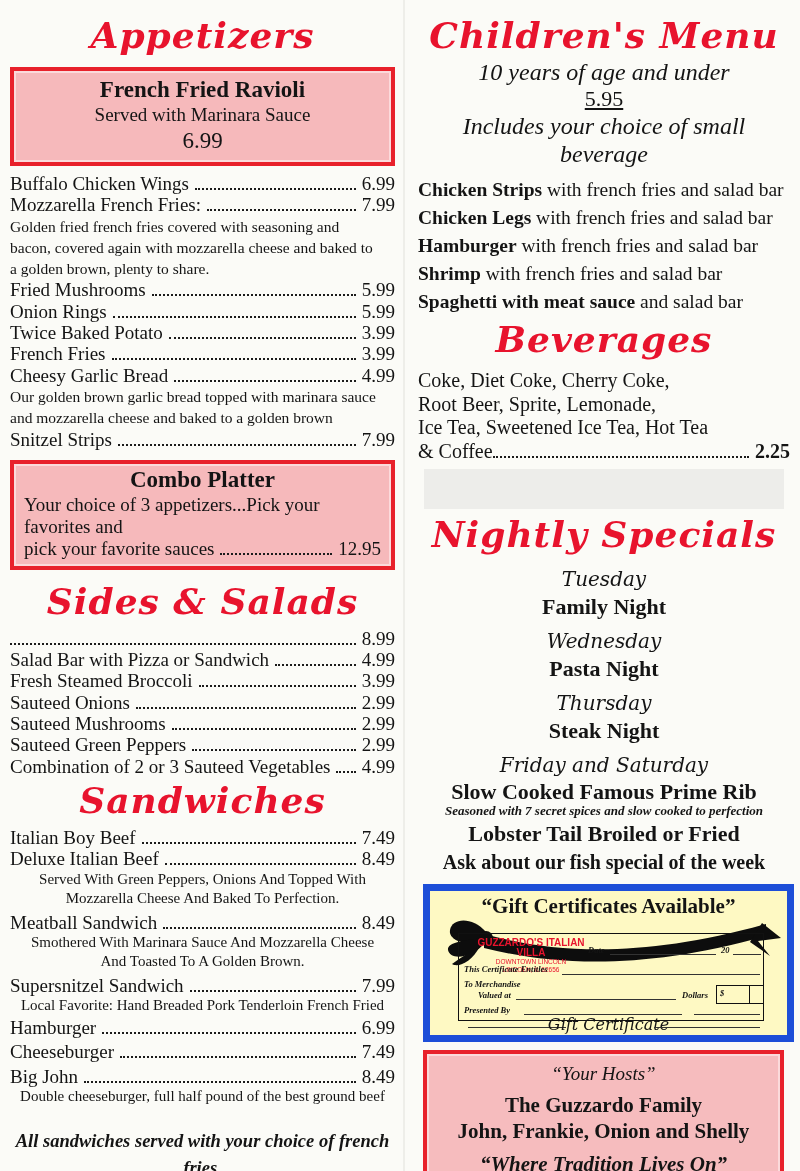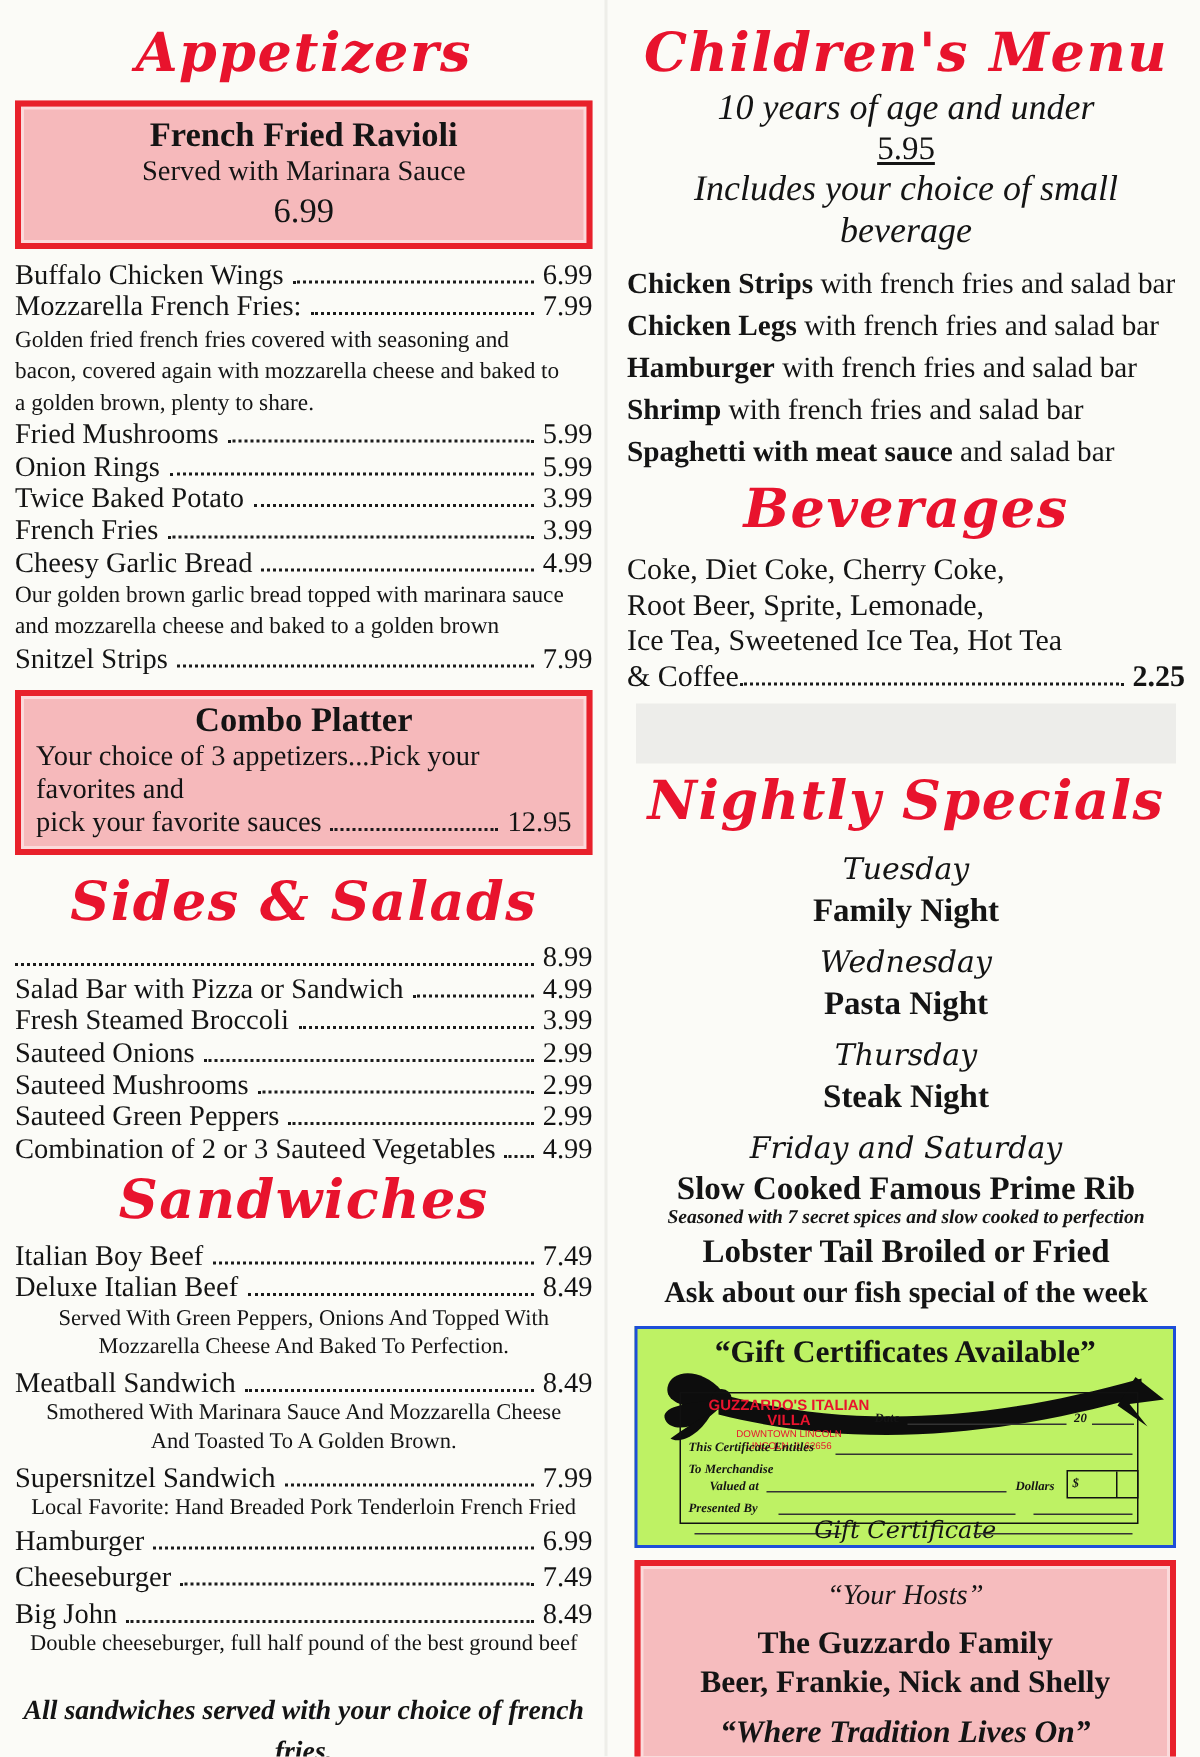--- a/index.html
+++ b/index.html
@@ -79,21 +79,21 @@
   .sp-day  { text-align:center; font-family:"DejaVu Serif", serif; font-style:italic; font-size:20px; line-height:28px; margin-top:8px; }
   .sp-name { text-align:center; font-weight:bold; font-size:22px; line-height:25px; margin-top:1px; }
   .sp-note { text-align:center; font-weight:bold; font-style:italic; font-size:13px; line-height:14px; }
   .sp-second { text-align:center; font-weight:bold; font-size:22px; line-height:26px; margin-top:3px; }
   .sp-ask  { text-align:center; font-weight:bold; font-size:20px; line-height:24px; margin-top:3px; }
 
   
   .gift {
     position:relative; margin:10px 0 0 5px;
     width:357px; height:144px;
-    border:2px solid #1d4ed8; background:#bef264;
+    border:7px solid #1d4ed8; background:#fef9c3;
   }
   .gc-head { position:absolute; top:3px; left:0; right:0; text-align:center; font-weight:bold; font-size:21px; }
   .gc-ribbon { position:absolute; top:23px; left:6px; width:345px; height:58px; }
   .gc-inner { position:absolute; left:28px; top:42px; width:304px; height:86px; border:1.5px solid #111; }
   .gline { position:absolute; border-bottom:1.2px solid #333; height:1px; }
   .glabel { position:absolute; font-style:italic; font-weight:bold; font-size:8.5px; line-height:10px; white-space:nowrap; }
   .gc-company { position:absolute; left:40px; top:47px; width:122px; text-align:center; color:#e8132d; font-family:"Liberation Sans", sans-serif; }
   .gc-company .c1 { font-weight:bold; font-size:10px; line-height:10px; }
   .gc-company .c2 { font-size:6.5px; line-height:8px; }
   .gc-dollarbox { position:absolute; left:286px; top:94px; width:46px; height:17px; border:1.2px solid #111; }
@@ -364,18 +364,18 @@
       <div class="gline" style="left:264px; top:122px; width:66px;"></div>
 
       <div class="gline" style="left:38px; top:135px; width:98px;"></div>
       <div class="gc-script">Gift Certificate</div>
       <div class="gline" style="left:224px; top:135px; width:106px;"></div>
     </div>
 
     <div class="hosts">
       <div class="q">“Your Hosts”</div>
       <div class="f">The Guzzardo Family</div>
-      <div class="n">Beer, Frankie, Nick and Shelly</div>
+      <div class="n">John, Frankie, Onion and Shelly</div>
       <div class="m">“Where Tradition Lives On”</div>
       <div class="loc">In Downtown Lincoln Since 1957</div>
     </div>
   </div>
 </div>
 
 </body></html>

